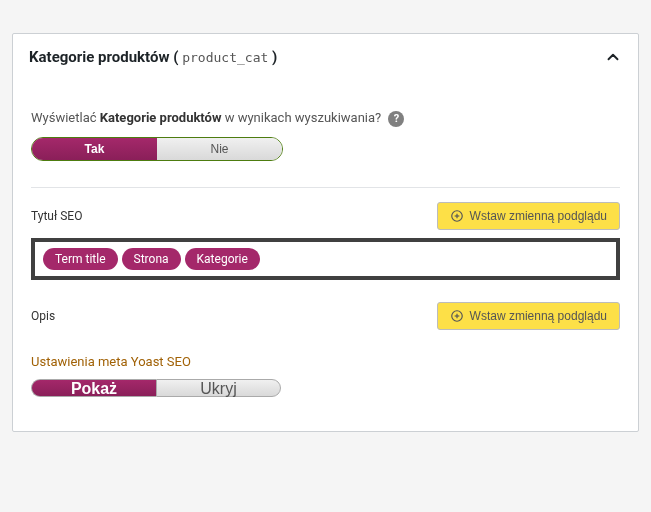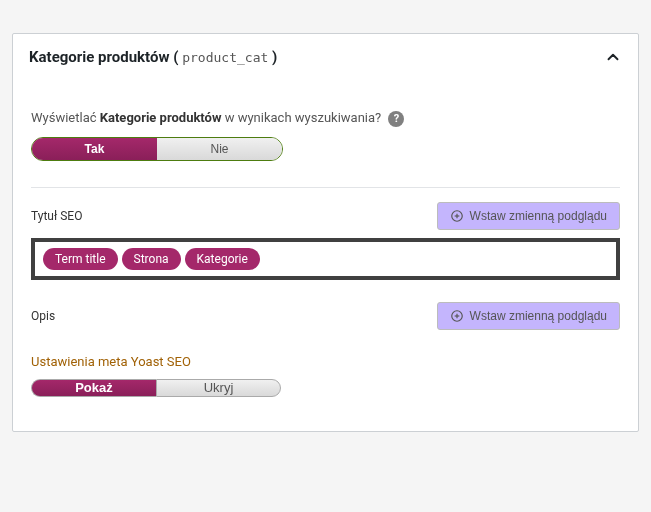--- a/index.html
+++ b/index.html
@@ -98,21 +98,21 @@
   }
   .field-label {
     font-size: 12px;
     color: #333;
   }
   .insert-btn {
     display: inline-flex;
     align-items: center;
     gap: 6px;
     border: 1px solid #bcbcbc;
-    background: #c4b5fd;
+    background: #fde047;
     color: #555;
     padding: 6px 12px;
     border-radius: 3px;
     font-size: 12px;
     cursor: pointer;
   }
   .insert-btn .plus {
     width: 14px;
     height: 14px;
     display: inline-flex;
@@ -152,21 +152,21 @@
   .toggle2 {
     display: inline-flex;
     border-radius: 0;
     overflow: hidden;
     height: 24px;
   }
   .toggle2 button {
     border: 1px solid #aaa;
     height: 18px;
     width: 125px;
-    font-size: 13px;
+    font-size: 16px;
     cursor: pointer;
     padding: 0;
     outline: none;
   }
   .toggle2 button:first-child { border-radius: 14px 0 0 14px; border-right: none;}
   .toggle2 button:last-child  { border-radius: 0 14px 14px 0; }
   .toggle2 .on {
     color: #fff;
     background: linear-gradient(to bottom, #a4286a, #8a1f59);
     font-weight: 600;

